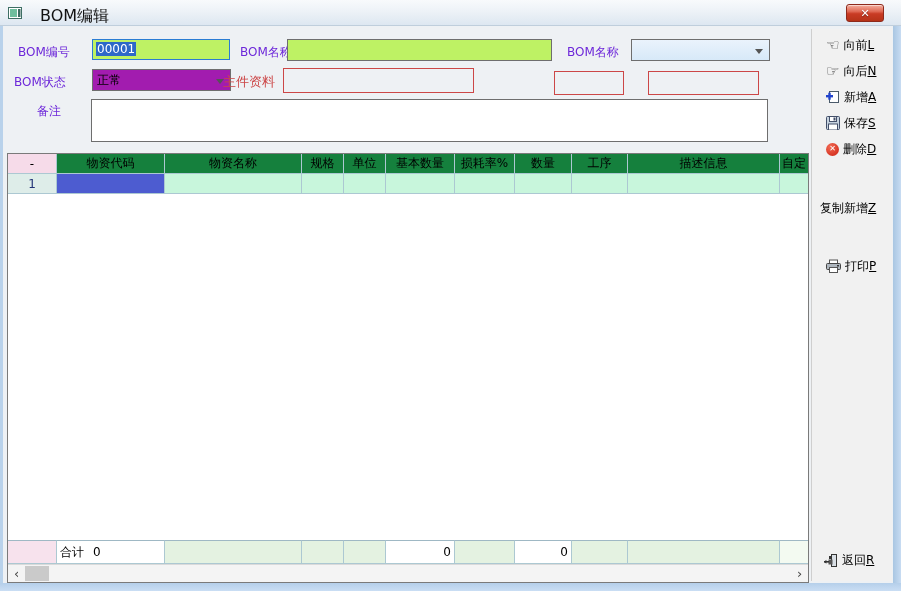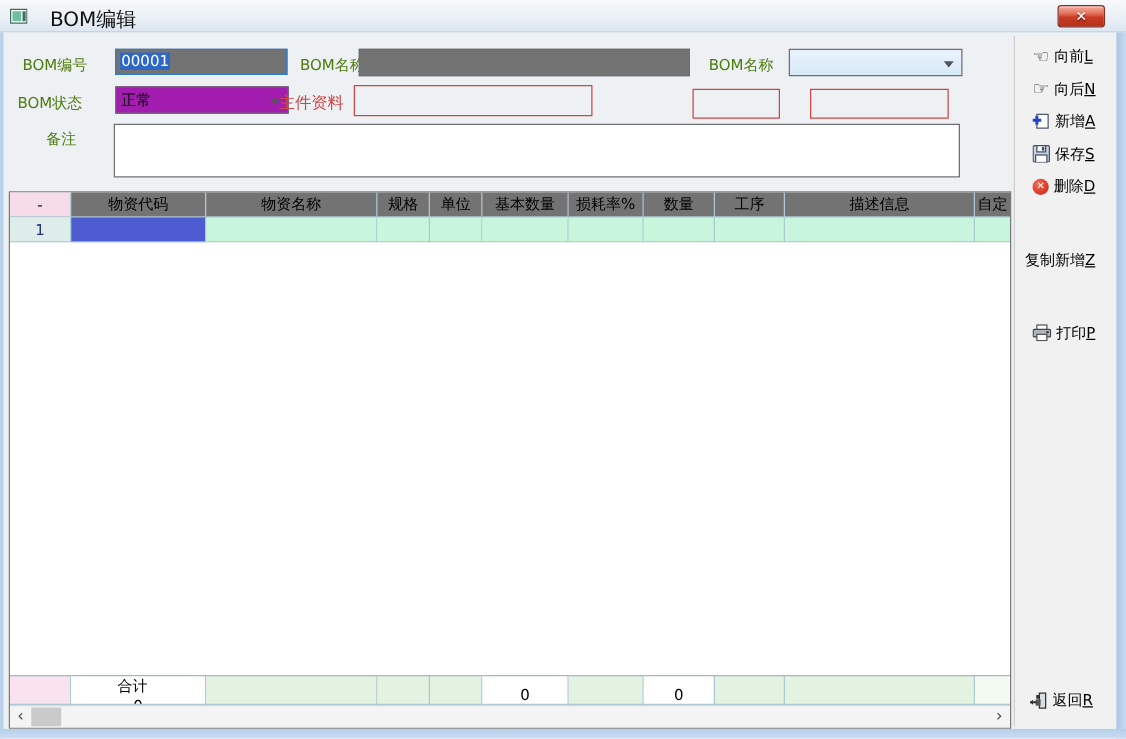--- a/index.html
+++ b/index.html
@@ -14,49 +14,49 @@
   .b-bottom{position:absolute;left:0;right:0;bottom:0;height:8px;background:linear-gradient(180deg,#B5CFEA,#CADEF4);}
   .client{position:absolute;left:3px;top:26px;right:8px;bottom:8px;background:#EEF1F4;}
   .title-icon{position:absolute;left:8px;top:6px;width:14px;height:14px;}
   .title-text{position:absolute;left:40px;top:6px;font-size:16px;color:#111;}
   .close-btn{position:absolute;left:846px;top:4px;width:38px;height:18px;border-radius:3px;
     background:linear-gradient(180deg,#F4B0A0 0%,#E06A55 40%,#C93B24 55%,#B53318 100%);
     border:1px solid #8E2A1C;box-sizing:border-box;display:flex;align-items:center;justify-content:center;
     box-shadow:inset 0 1px 0 rgba(255,255,255,.5);cursor:pointer;}
   .close-btn span{color:#fff;font-weight:bold;font-size:11px;line-height:11px;text-shadow:0 1px 1px #7A1F10;}
   
-  .lbl{position:absolute;color:#4d7c0f;font-size:12px;white-space:nowrap;}
-  .tbox{position:absolute;background:#737373;border:1px solid #6E6E6E;box-sizing:border-box;
+  .lbl{position:absolute;color:#6d28d9;font-size:12px;white-space:nowrap;}
+  .tbox{position:absolute;background:#bef264;border:1px solid #6E6E6E;box-sizing:border-box;
         padding:2px 3px;overflow:hidden;white-space:nowrap;}
   .tbox.focus{border-color:#2B7CD3;}
   .sel{background:#2D68C8;color:#fff;padding:0 1px;}
   .combo{position:absolute;background:#a21caf;border:1px solid #6E6E6E;box-sizing:border-box;
          padding:2px 18px 2px 4px;overflow:hidden;white-space:nowrap;cursor:default;}
   .combo.blue{background:linear-gradient(180deg,#EAF3FC,#D7E9F8);}
   .chev{position:absolute;right:6px;top:9px;width:0;height:0;border-left:4px solid transparent;
         border-right:4px solid transparent;border-top:5px solid #555;}
   .redtext{position:absolute;color:#CC4747;font-size:13px;white-space:nowrap;}
   .redbox{position:absolute;border:1px solid #CC4747;box-sizing:border-box;background:transparent;}
   .memo{position:absolute;background:#fff;border:1px solid #6E6E6E;box-sizing:border-box;}
   
   .grid{position:absolute;left:7px;top:153px;width:802px;height:430px;box-sizing:border-box;
         border:1px solid #7A7A7A;background:#fff;display:flex;flex-direction:column;}
   .grow{display:flex;flex-shrink:0;}
   .cell{box-sizing:border-box;border-right:1px solid #ACC8D2;border-bottom:1px solid #ACC8D2;
         overflow:hidden;white-space:nowrap;font-size:12px;padding:0 3px;display:flex;align-items:center;}
   .c0{width:49px;justify-content:center;}
   .c1{width:108px;}.c2{width:137px;}.c3{width:42px;}.c4{width:42px;}.c5{width:69px;}
   .c6{width:60px;}.c7{width:57px;}.c8{width:56px;}.c9{width:152px;}.c10{flex:1;border-right:none;}
-  .hrow .cell{height:20px;background:#737373;justify-content:center;color:#000;}
+  .hrow .cell{height:20px;background:#15803d;justify-content:center;color:#000;}
   .hrow .c0{background:#F6DBE9;}
   .drow .cell{height:20px;background:#C8F6DC;}
   .drow .c0{background:#DEEDE9;color:#223377;}
   .drow .selcell{background:#4D5CD0;}
   .filler{flex:1;background:#fff;}
-  .trow .cell{height:24px;background:#E4F2E1;border-top:1px solid #9FB8C4;flex-direction:column;}
+  .trow .cell{height:24px;background:#E4F2E1;border-top:1px solid #9FB8C4;}
   .trow .c0{background:#F7E2ED;}
   .trow .wcell{background:#fff;}
   .trow .num{justify-content:flex-end;}
   .trow .c10{background:#F3FAF1;}
   .tot-label{margin-right:9px;}
   .hscroll{height:17px;background:#F4F4F4;border-top:1px solid #DADADA;display:flex;align-items:stretch;flex-shrink:0;}
   .sarrow{width:17px;display:flex;align-items:center;justify-content:center;color:#444;
           font-size:13px;line-height:13px;cursor:pointer;}
   .sthumb{width:24px;margin:1px 0;background:#CACACA;cursor:pointer;}
   .strack{flex:1;}

